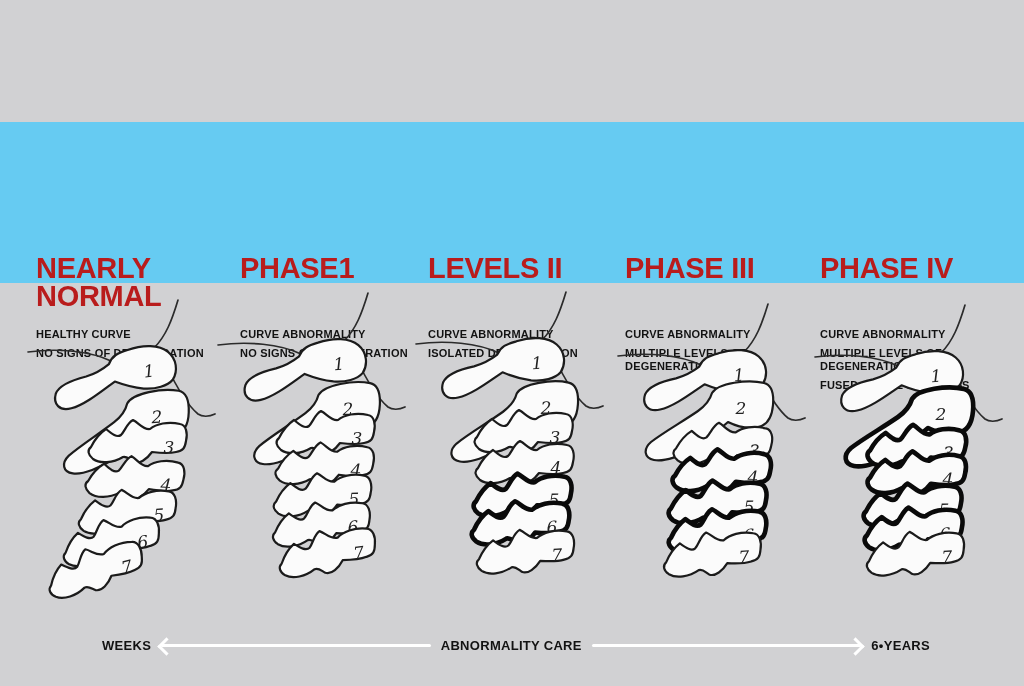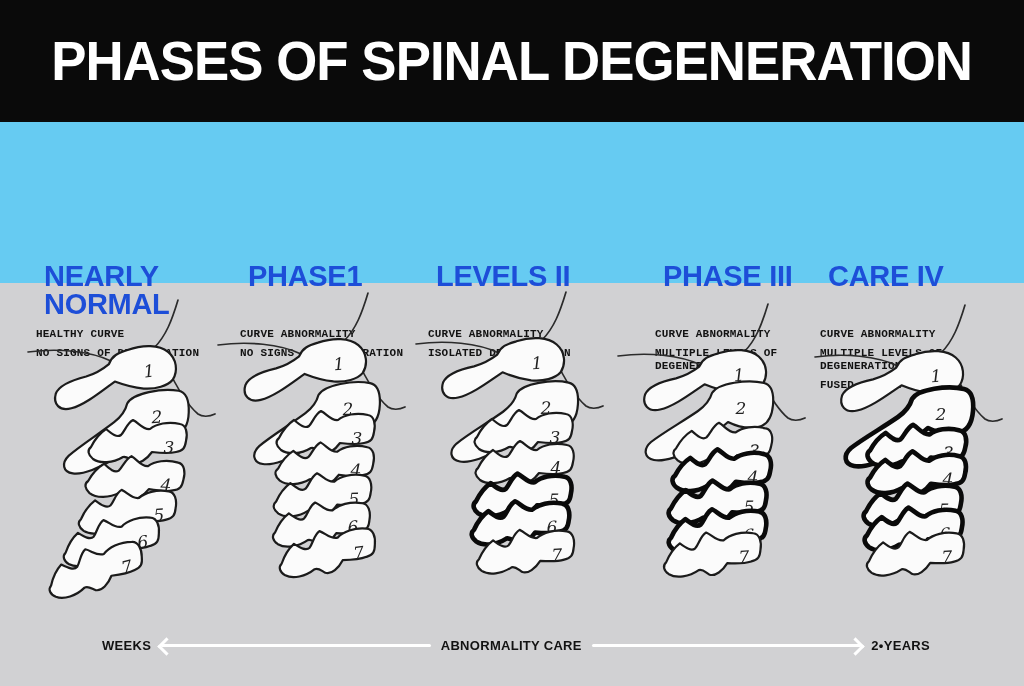--- a/index.html
+++ b/index.html
@@ -17,27 +17,27 @@
     letter-spacing:-1px;white-space:nowrap;transform:scaleX(0.96);
     transform-origin:center;
   }
   
   .band{
     position:absolute;left:0;top:122px;width:1024px;height:161px;
     background:#66cbf2;color:#121212;
   }
   .phase-col{position:absolute;top:133px;width:192px;}
   .phase-col h2{
-    margin:8px;font-size:29px;line-height:0.96;font-weight:bold;
-    letter-spacing:-0.3px;color:#1d4ed8;
+    margin:0;font-size:29px;line-height:0.96;font-weight:bold;
+    letter-spacing:-0.3px;color:#b91c1c;
   }
   .details{position:absolute;top:73px;left:0;width:192px;}
   .detail{
     font-size:11px;font-weight:bold;line-height:1.18;
-    letter-spacing:0.2px;margin:0 0 6px 0;color:#121212;font-family:Liberation Mono, monospace;
+    letter-spacing:0.2px;margin:0 0 6px 0;color:#121212;
   }
   
   .spine-slot{position:absolute;top:292px;width:200px;height:330px;}
   .spine-slot svg{overflow:visible;display:block;}
   .headline{fill:none;stroke:#2b2b2b;stroke-width:1.7px;stroke-linecap:round;}
   .bone{fill:#fbfbfb;stroke:#1b1b1b;stroke-width:2.2px;stroke-linejoin:round;stroke-linecap:round;}
   .bone.thick{stroke-width:4.6px;stroke:#0a0a0a;}
   .vnum{
     font-family:"DejaVu Serif",serif;font-style:italic;font-size:17px;
     fill:#222222;text-anchor:middle;
@@ -58,23 +58,20 @@
     border-left:3px solid #ffffff;border-bottom:3px solid #ffffff;
   }
   .chev.left{left:-1px;transform:rotate(45deg);}
   .chev.right{right:-1px;transform:rotate(-135deg);}
 </style>
 </head>
 <body>
 
 <div class="poster">
 
-  <header class="header">
-    <h1>PHASES OF SPINAL DEGENERATION</h1>
-  </header>
 
   <section class="band">
 
     <div class="phase-col" style="left:36px">
       <h2>NEARLY NORMAL</h2>
       <div class="details">
         <div class="detail">HEALTHY CURVE</div>
         <div class="detail">NO SIGNS OF DEGENERATION</div>
       </div>
     </div>
@@ -88,30 +85,30 @@
     </div>
 
     <div class="phase-col" style="left:428px">
       <h2>LEVELS II</h2>
       <div class="details">
         <div class="detail">CURVE ABNORMALITY</div>
         <div class="detail">ISOLATED DEGENERATION</div>
       </div>
     </div>
 
-    <div class="phase-col" style="left:655px">
+    <div class="phase-col" style="left:625px">
       <h2>PHASE III</h2>
       <div class="details">
         <div class="detail">CURVE ABNORMALITY</div>
         <div class="detail">MULTIPLE LEVELS OF DEGENERATION</div>
       </div>
     </div>
 
     <div class="phase-col" style="left:820px">
-      <h2>CARE IV</h2>
+      <h2>PHASE IV</h2>
       <div class="details">
         <div class="detail">CURVE ABNORMALITY</div>
         <div class="detail">MULTIPLE LEVELS OF DEGENERATION</div>
         <div class="detail">FUSED SPINAL SEGMENTS</div>
       </div>
     </div>
   </section>
 
   <div class="spine-slot" style="left:18px" id="spine-0">
       <svg width="200" height="330" viewBox="0 0 200 330" xmlns="http://www.w3.org/2000/svg">
@@ -301,16 +298,16 @@
 
   <div class="timeline">
     <span class="tl-label">WEEKS</span>
     <div class="tl-line">
       <span class="chev left"></span>
     </div>
     <span class="tl-label">ABNORMALITY CARE</span>
     <div class="tl-line">
       <span class="chev right"></span>
     </div>
-    <span class="tl-label">2•YEARS</span>
+    <span class="tl-label">6•YEARS</span>
   </div>
 
 </div>
 
 </body></html>

